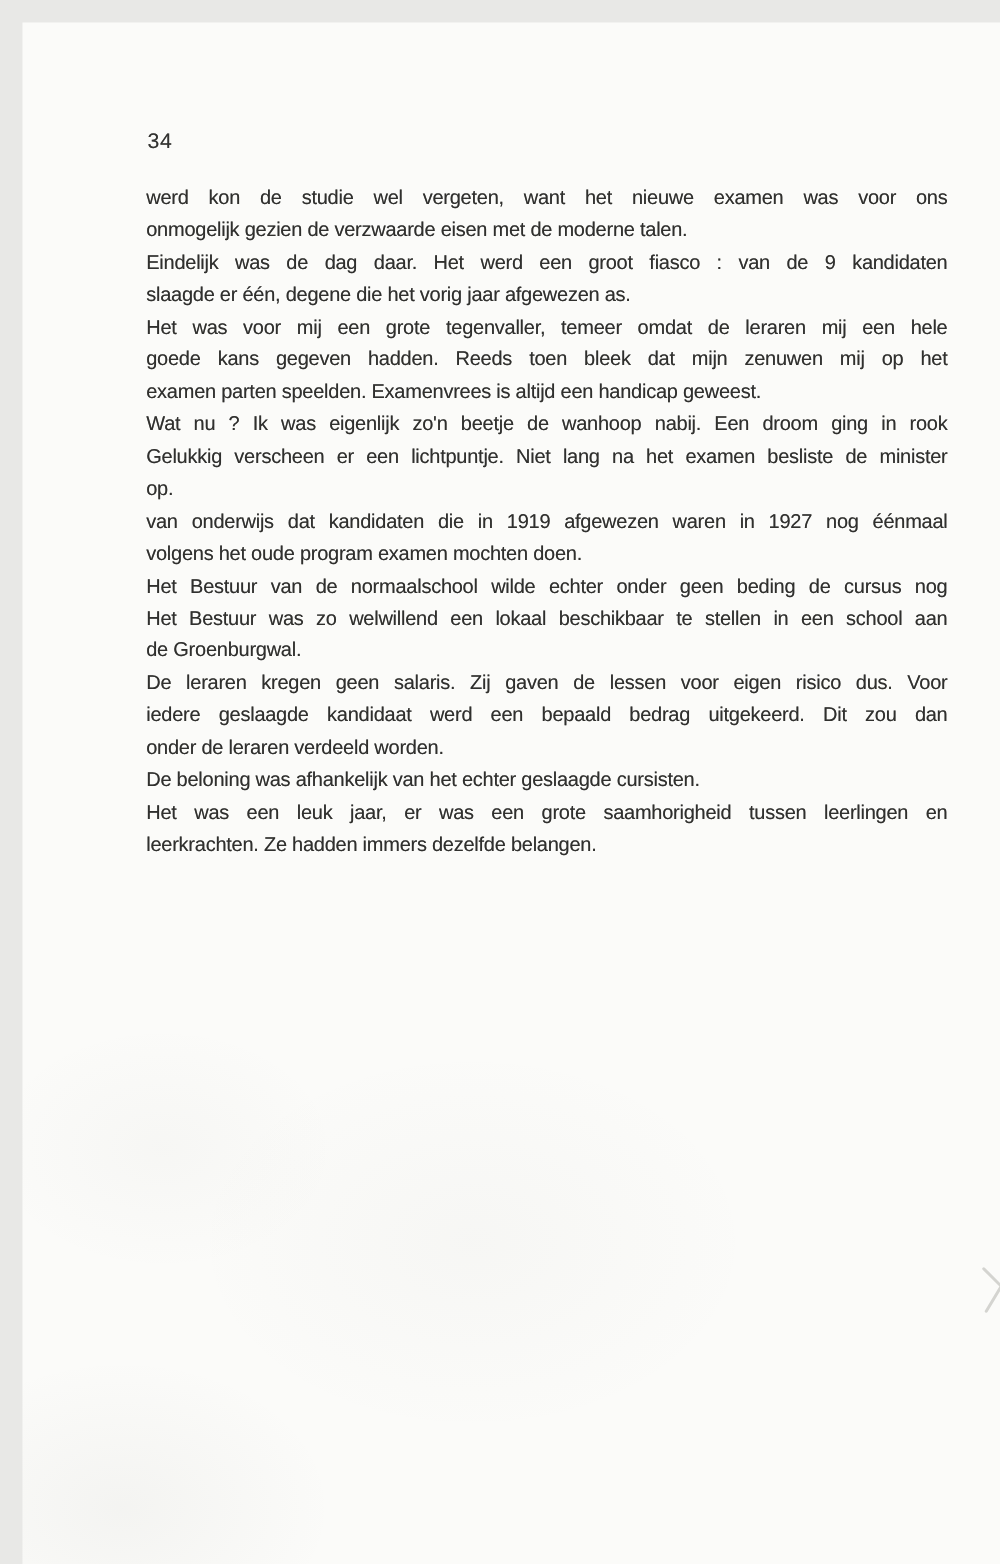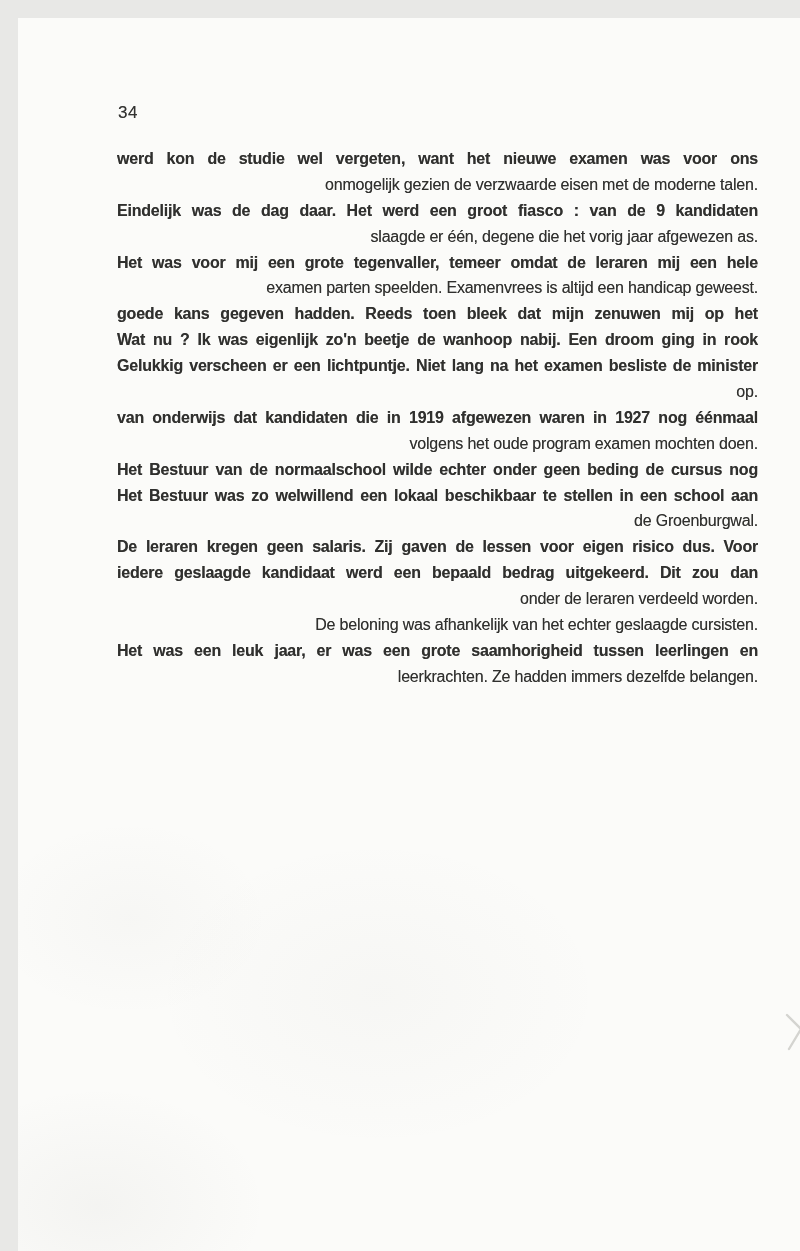--- a/index.html
+++ b/index.html
@@ -55,26 +55,25 @@
     color: #30302e;
     font-size: 16px;
     letter-spacing: -0.2px;
     text-shadow: 0 0 0.5px rgba(45,45,45,0.55);
   }
   .line {
     display: block;
     height: 25.9px;
     line-height: 25.9px;
     white-space: normal;
-    text-align: right;
+    text-align: left;
   }
   .line.justify {
     text-align: justify;
     text-align-last: justify;
-    font-weight: bold;
   }
   .pencil-mark {
     position: absolute;
     left: 766px;
     top: 993px;
     width: 22px;
     height: 42px;
     opacity: 0.75;
   }
 </style>
@@ -83,22 +82,22 @@
 
 <div class="page">
   <div class="page-number">34</div>
 
   <div class="text-block" id="text-block">
       <div class="line justify">werd kon de studie wel vergeten, want het nieuwe examen was voor ons</div>
       <div class="line">onmogelijk gezien de verzwaarde eisen met de moderne talen.</div>
       <div class="line justify">Eindelijk was de dag daar. Het werd een groot fiasco : van de 9 kandidaten</div>
       <div class="line">slaagde er één, degene die het vorig jaar afgewezen as.</div>
       <div class="line justify">Het was voor mij een grote tegenvaller, temeer omdat de leraren mij een hele</div>
+      <div class="line justify">goede kans gegeven hadden. Reeds toen bleek dat mijn zenuwen mij op het</div>
       <div class="line">examen parten speelden. Examenvrees is altijd een handicap geweest.</div>
-      <div class="line justify">goede kans gegeven hadden. Reeds toen bleek dat mijn zenuwen mij op het</div>
       <div class="line justify">Wat nu ? Ik was eigenlijk zo'n beetje de wanhoop nabij. Een droom ging in rook</div>
       <div class="line justify">Gelukkig verscheen er een lichtpuntje. Niet lang na het examen besliste de minister</div>
       <div class="line">op.</div>
       <div class="line justify">van onderwijs dat kandidaten die in 1919 afgewezen waren in 1927 nog éénmaal</div>
       <div class="line">volgens het oude program examen mochten doen.</div>
       <div class="line justify">Het Bestuur van de normaalschool wilde echter onder geen beding de cursus nog</div>
       <div class="line justify">Het Bestuur was zo welwillend een lokaal beschikbaar te stellen in een school aan</div>
       <div class="line">de Groenburgwal.</div>
       <div class="line justify">De leraren kregen geen salaris. Zij gaven de lessen voor eigen risico dus. Voor</div>
       <div class="line justify">iedere geslaagde kandidaat werd een bepaald bedrag uitgekeerd. Dit zou dan</div>

